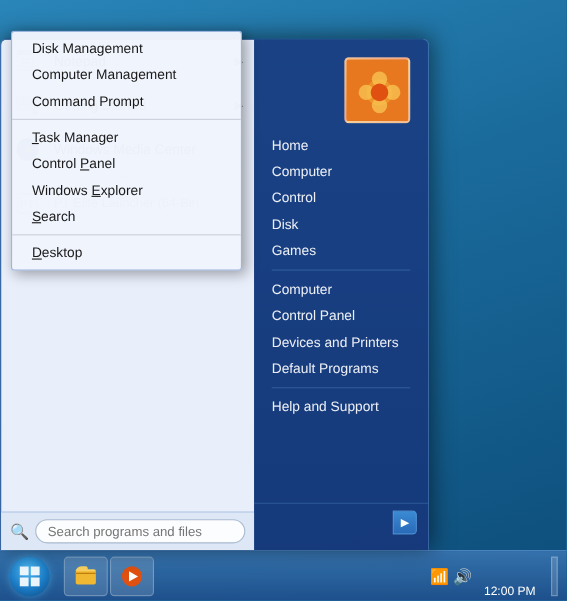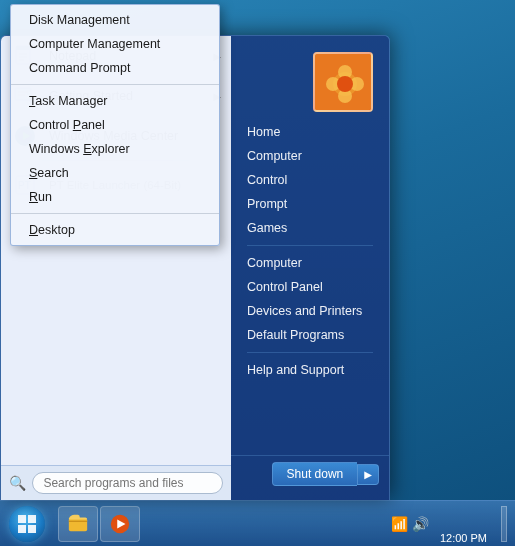--- a/index.html
+++ b/index.html
@@ -389,21 +389,21 @@
         <div class="start-menu-right-item">
           <span>Home</span>
         </div>
         <div class="start-menu-right-item">
           <span>Computer</span>
         </div>
         <div class="start-menu-right-item">
           <span>Control</span>
         </div>
         <div class="start-menu-right-item">
-          <span>Prompt</span>
+          <span>Disk</span>
         </div>
         <div class="start-menu-right-item">
           <span>Games</span>
         </div>
         <div class="start-menu-right-divider"></div>
         <div class="start-menu-right-item">
           <span>Computer</span>
         </div>
         <div class="start-menu-right-item">
           <span>Control Panel</span>
@@ -415,23 +415,20 @@
           <span>Default Programs</span>
         </div>
         <div class="start-menu-right-divider"></div>
         <div class="start-menu-right-item">
           <span>Help and Support</span>
         </div>
       </div>
 
       <div class="start-menu-bottom">
         <div class="shutdown-btn">
-          <div class="shutdown-main">
-            <span>Shut down</span>
-          </div>
           <div class="shutdown-arrow">
             <span>▶</span>
           </div>
         </div>
       </div>
     </div>
   </div>
 
   <div class="context-menu">
 
@@ -449,23 +446,20 @@
       <span><span class="underline">T</span>ask Manager</span>
     </div>
     <div class="context-menu-item">
       <span>Control <span class="underline">P</span>anel</span>
     </div>
     <div class="context-menu-item">
       <span>Windows <span class="underline">E</span>xplorer</span>
     </div>
     <div class="context-menu-item">
       <span><span class="underline">S</span>earch</span>
-    </div>
-    <div class="context-menu-item">
-      <span><span class="underline">R</span>un</span>
     </div>
     <div class="context-menu-divider"></div>
     <div class="context-menu-item">
       <span><span class="underline">D</span>esktop</span>
     </div>
   </div>
 
   <div class="taskbar">
 
     <button class="start-button">

